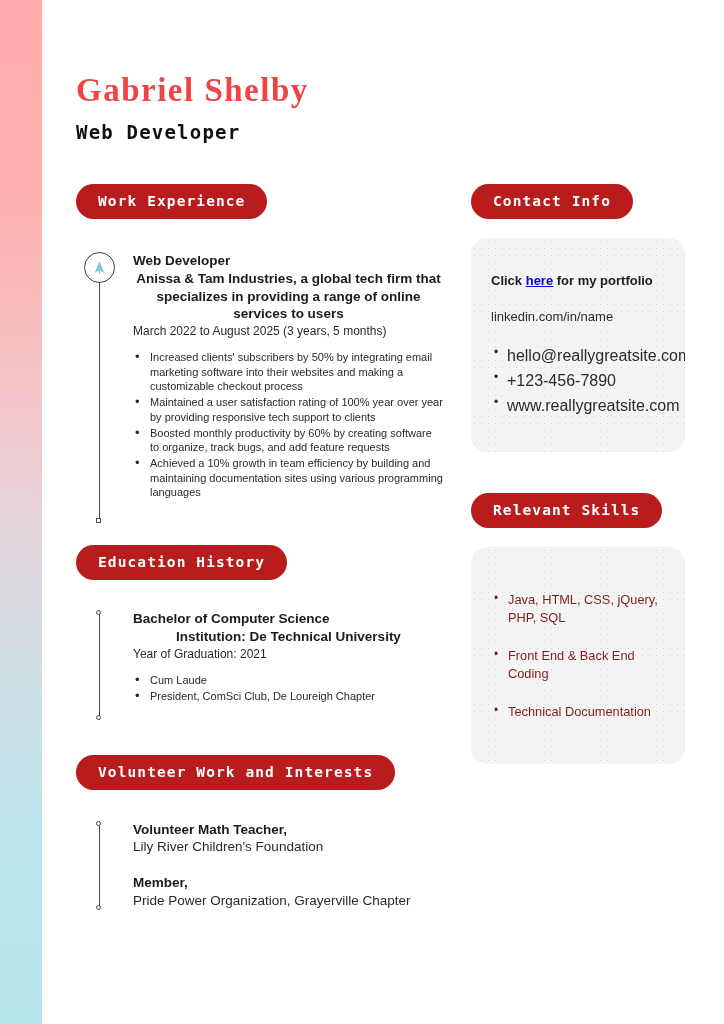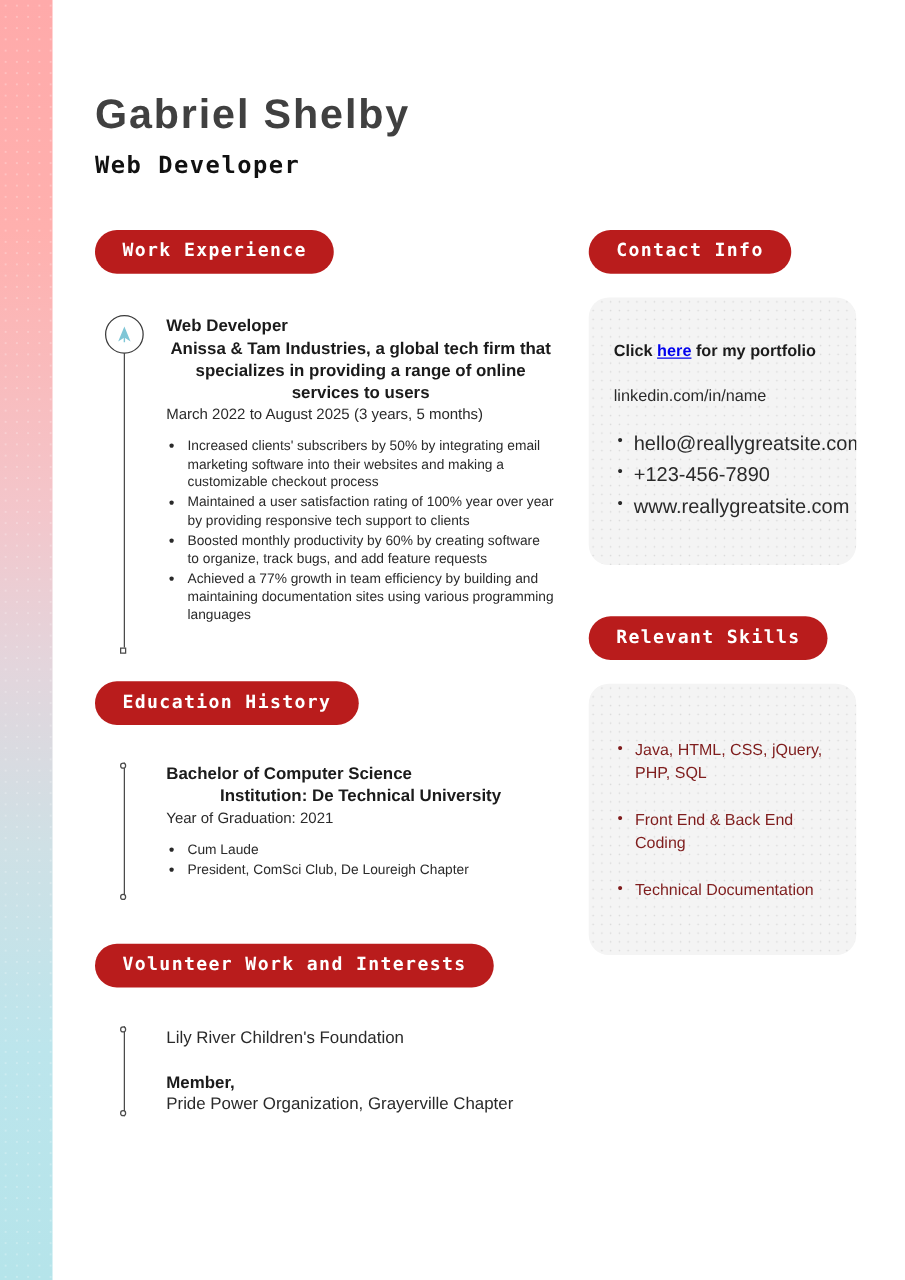--- a/index.html
+++ b/index.html
@@ -19,22 +19,22 @@
   .stripe::after{
     content:""; position:absolute; inset:0;
     background-image:radial-gradient(rgba(255,255,255,.45) 0.7px, transparent 0.8px);
     background-size:9px 9px;
     opacity:.55;
   }
 
   
   .header { position:absolute; left:76px; top:72px; }
   .full-name {
-    font-family:Liberation Sans, sans-serif;
-    font-size:33px; font-weight:700; color:#404040; letter-spacing:1.5px;
+    font-family:Liberation Serif, serif;
+    font-size:33px; font-weight:700; color:#ef4444; letter-spacing:1.5px;
     line-height:1.15;
   }
   .job-title {
     font-family:"DejaVu Sans Mono","Liberation Mono",monospace;
     font-size:19px; font-weight:700; color:#111; letter-spacing:1.2px;
     margin-top:11px;
   }
 
   
   .pill {
@@ -159,21 +159,21 @@
       <div class="tl-dot-bot"></div>
 
       <div class="entry-role">Web Developer</div>
       <div class="entry-org">Anissa &amp; Tam Industries, a global tech firm that specializes in providing a range of online services to users</div>
       <div class="entry-meta">March 2022 to August 2025 (3 years, 5 months)</div>
 
       <ul class="bullets">
         <li>Increased clients' subscribers by 50% by integrating email marketing software into their websites and making a customizable checkout process</li>
         <li>Maintained a user satisfaction rating of 100% year over year by providing responsive tech support to clients</li>
         <li>Boosted monthly productivity by 60% by creating software to organize, track bugs, and add feature requests</li>
-        <li>Achieved a 77% growth in team efficiency by building and maintaining documentation sites using various programming languages</li>
+        <li>Achieved a 10% growth in team efficiency by building and maintaining documentation sites using various programming languages</li>
       </ul>
     </div>
 
     <div style="height:22px"></div>
 
     
     <div class="pill">Education History</div>
 
     <div style="height:30px"></div>
 
@@ -198,20 +198,21 @@
     <div class="pill">Volunteer Work and Interests</div>
 
     <div style="height:31px"></div>
 
     <div class="tl">
       <div class="tl-line"></div>
       <div class="tl-dot-top"></div>
       <div class="tl-dot-bot round"></div>
 
       <div>
+        <div class="entry-role">Volunteer Math Teacher,</div>
         <div class="entry-sub">Lily River Children's Foundation</div>
       </div>
 
       <div style="height:18px"></div>
 
       <div>
         <div class="entry-role">Member,</div>
         <div class="entry-sub">Pride Power Organization, Grayerville Chapter</div>
       </div>
     </div>

